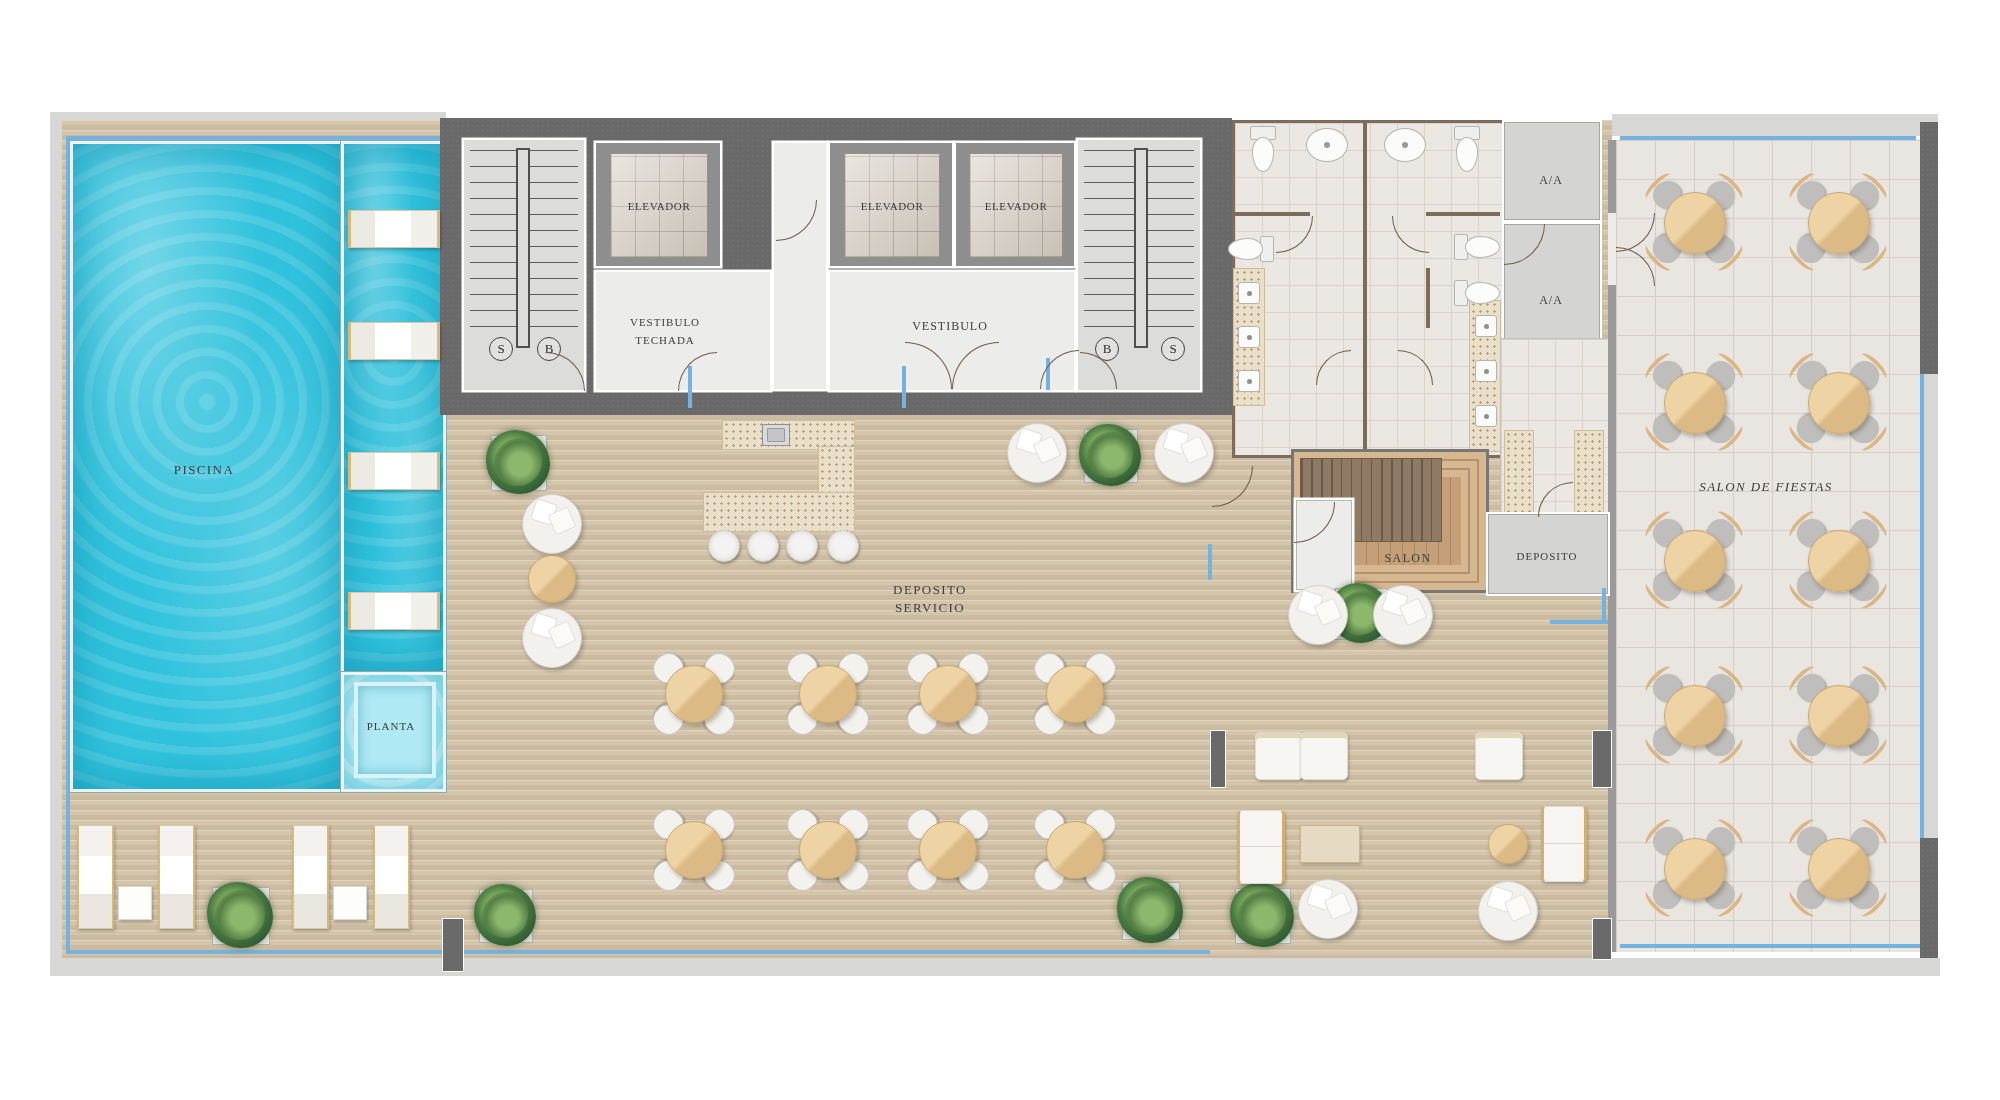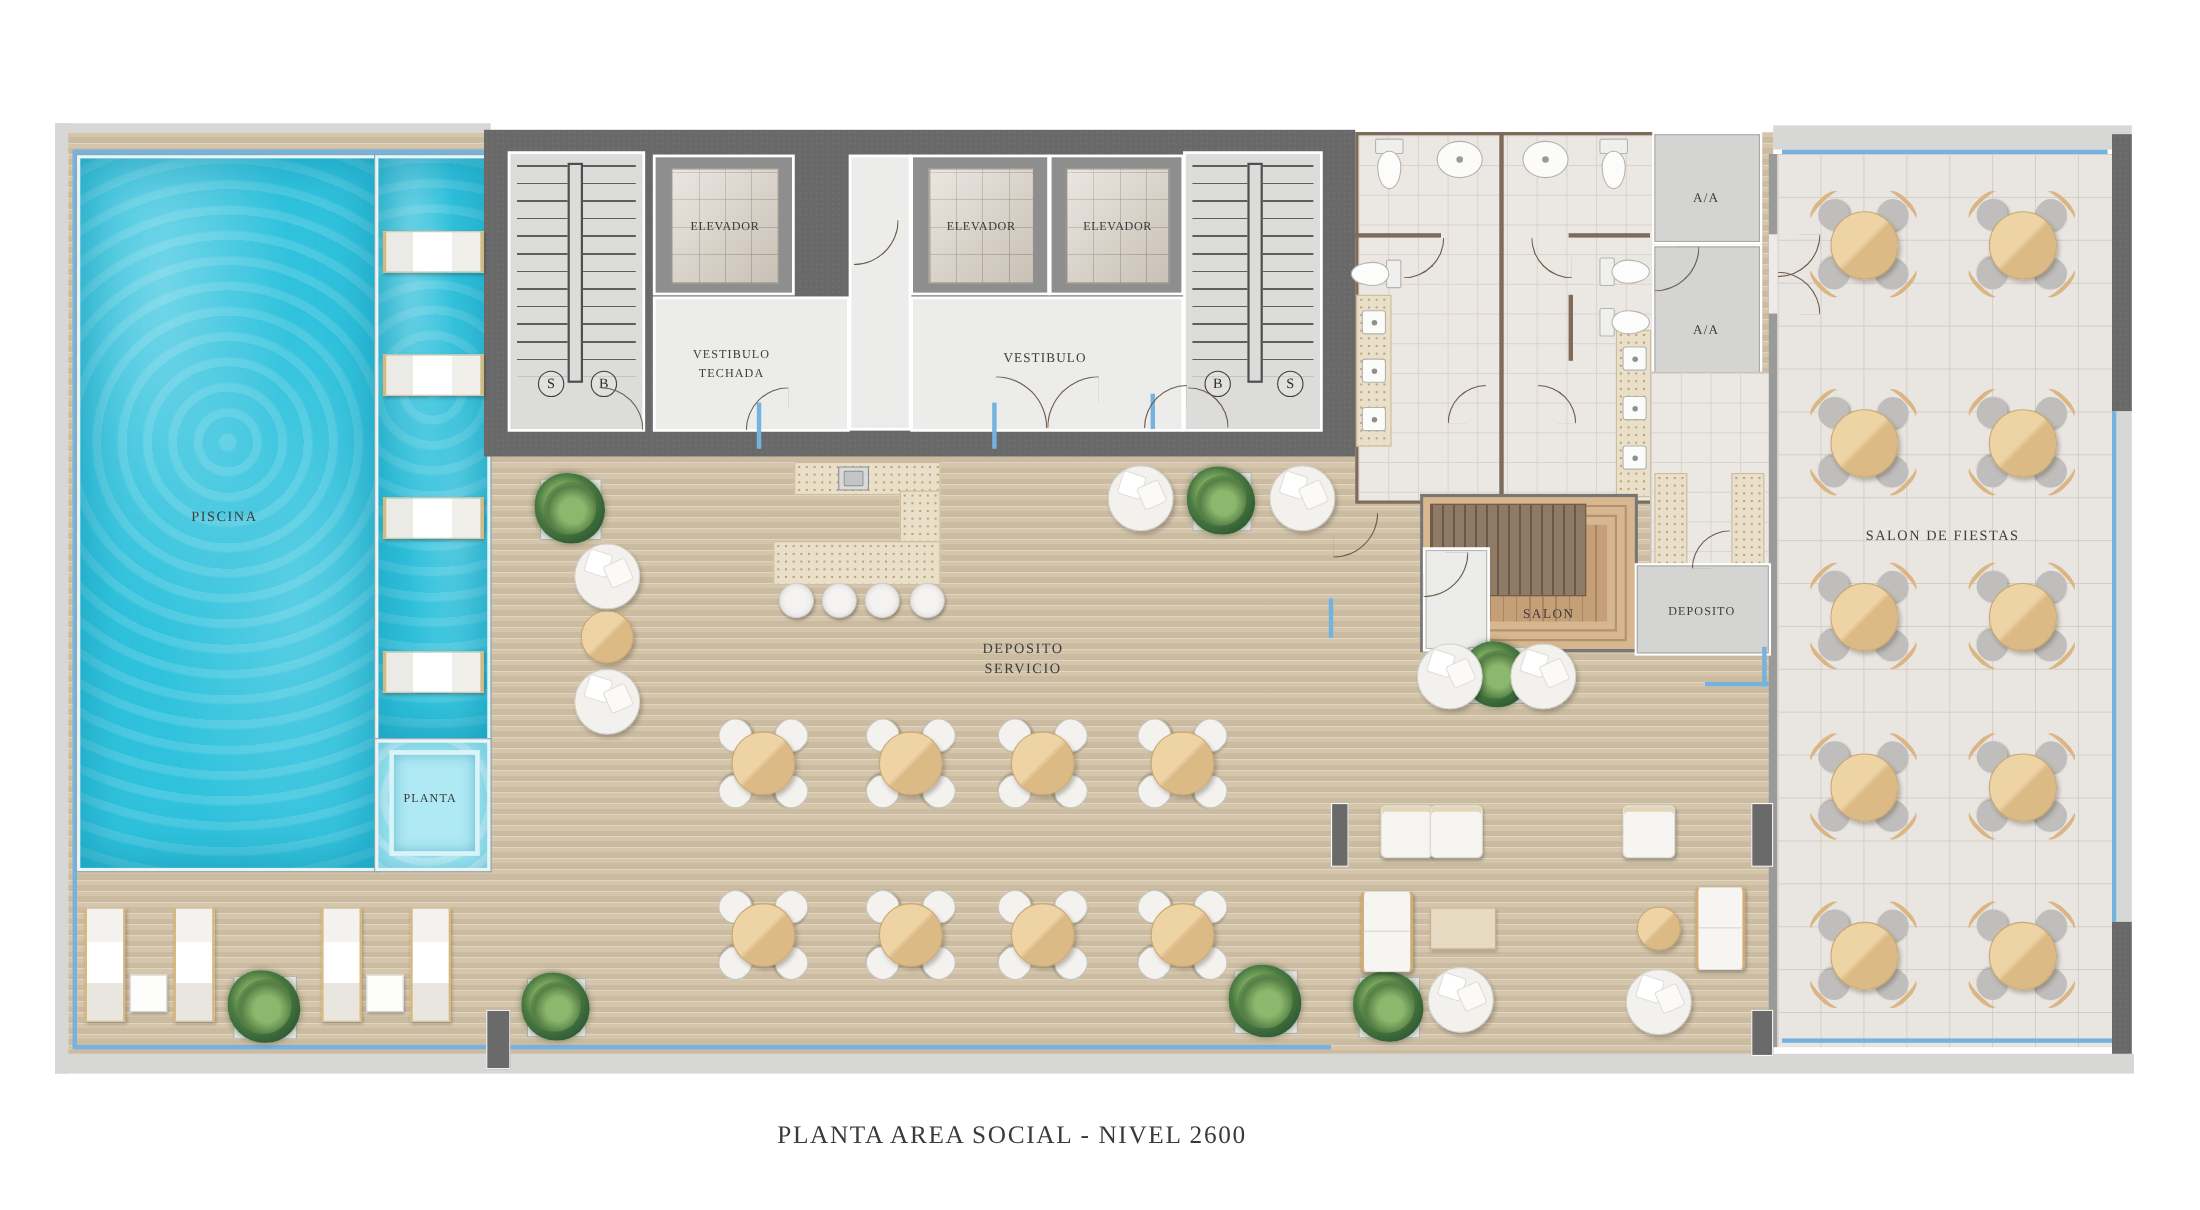--- a/index.html
+++ b/index.html
@@ -426,16 +426,15 @@
   <div class="room-label lab-small" style="left:391px;top:726px;">PLANTA</div>
   <div class="room-label lab-small" style="left:665px;top:322px;">VESTIBULO</div>
   <div class="room-label lab-small" style="left:665px;top:340px;">TECHADA</div>
   <div class="room-label lab-small" style="left:950px;top:326px;font-size:12px;">VESTIBULO</div>
   <div class="room-label lab-small" style="left:1551px;top:180px;font-size:12px;">A/A</div>
   <div class="room-label lab-small" style="left:1551px;top:300px;font-size:12px;">A/A</div>
   <div class="room-label" style="left:1408px;top:558px;font-size:12px;">SALON</div>
   <div class="room-label lab-small" style="left:1547px;top:556px;">DEPOSITO</div>
   <div class="room-label" style="left:930px;top:590px;">DEPOSITO</div>
   <div class="room-label" style="left:930px;top:608px;">SERVICIO</div>
-  <div class="room-label" style="left:1766px;top:487px;">SALON DE FIESTAS</div>
-
-  <div id="title">PLANTA AREA SOCIAL - NIVEL 2600</div>
+  <div class="room-label" style="left:1766px;top:487px;font-style:italic;">SALON DE FIESTAS</div>
+
 </div>
 
 </body></html>

